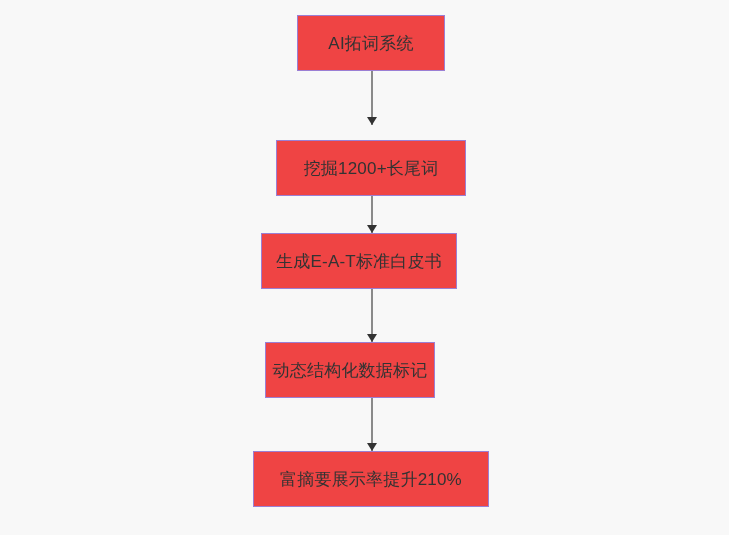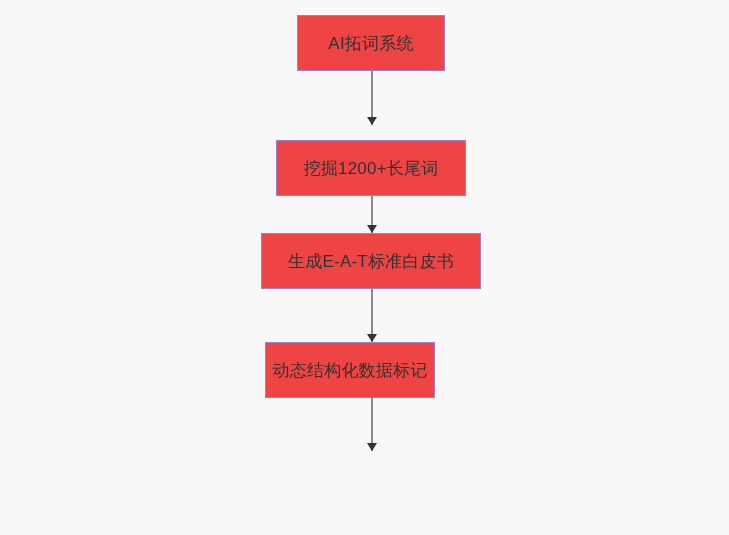--- a/index.html
+++ b/index.html
@@ -83,22 +83,25 @@
   </div>
 
   <div class="node" style="left:297px; top:15px; width:148px; height:56px;">
     <span class="node-label">AI拓词系统</span>
   </div>
 
   <div class="node" style="left:276px; top:125px; width:190px; height:56px;margin-top:15px;">
     <span class="node-label">挖掘1200+长尾词</span>
   </div>
 
-  <div class="node" style="left:261px; top:233px; width:220px; height:56px;">
+  <div class="node" style="left:261px; top:233px; width:196px; height:56px;">
     <span class="node-label">生成E-A-T标准白皮书</span>
   </div>
 
   <div class="node" style="left:265px; top:342px; width:170px; height:56px;">
     <span class="node-label">动态结构化数据标记</span>
   </div>
 
+  <div class="node" style="left:253px; top:451px; width:236px; height:56px;">
+    <span class="node-label">富摘要展示率提升210%</span>
+  </div>
 
 </div>
 
 </body></html>

